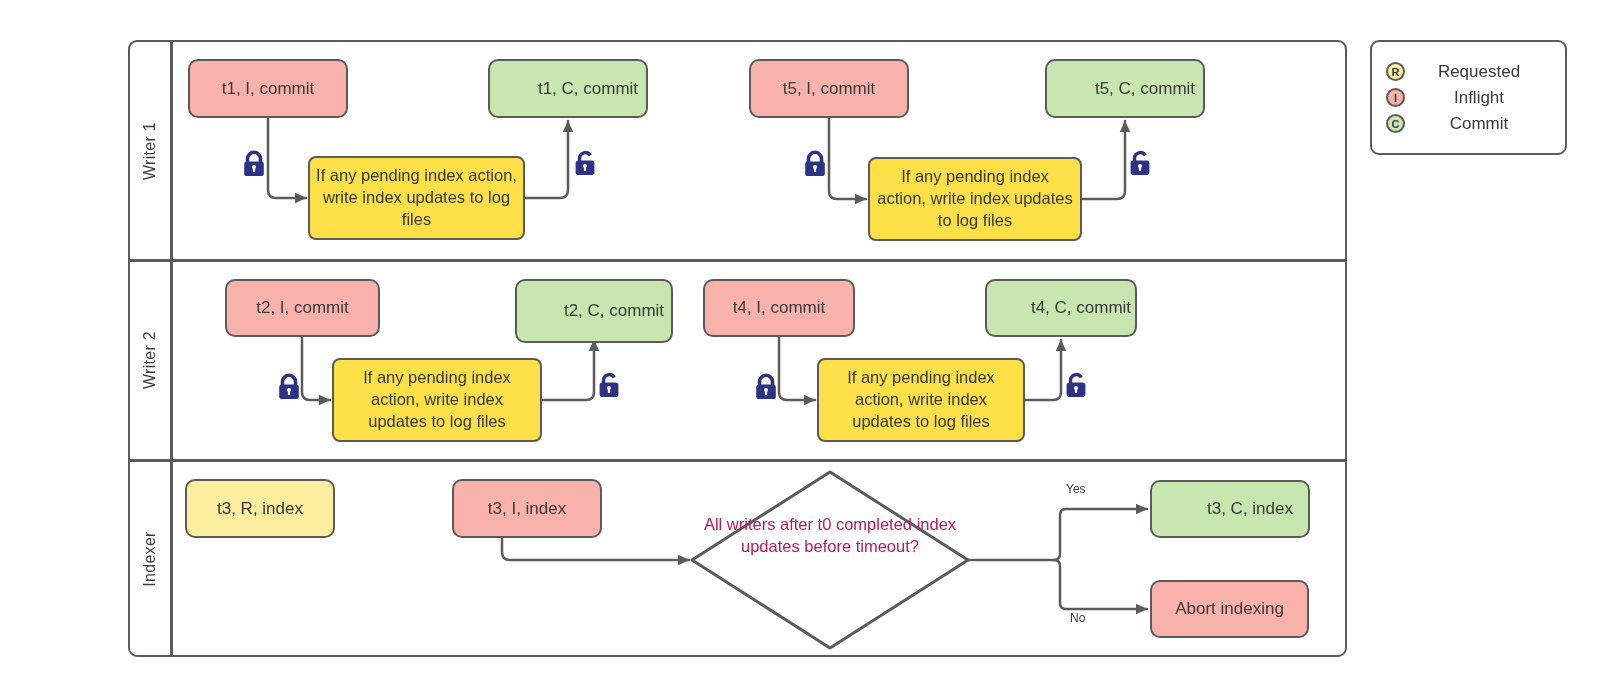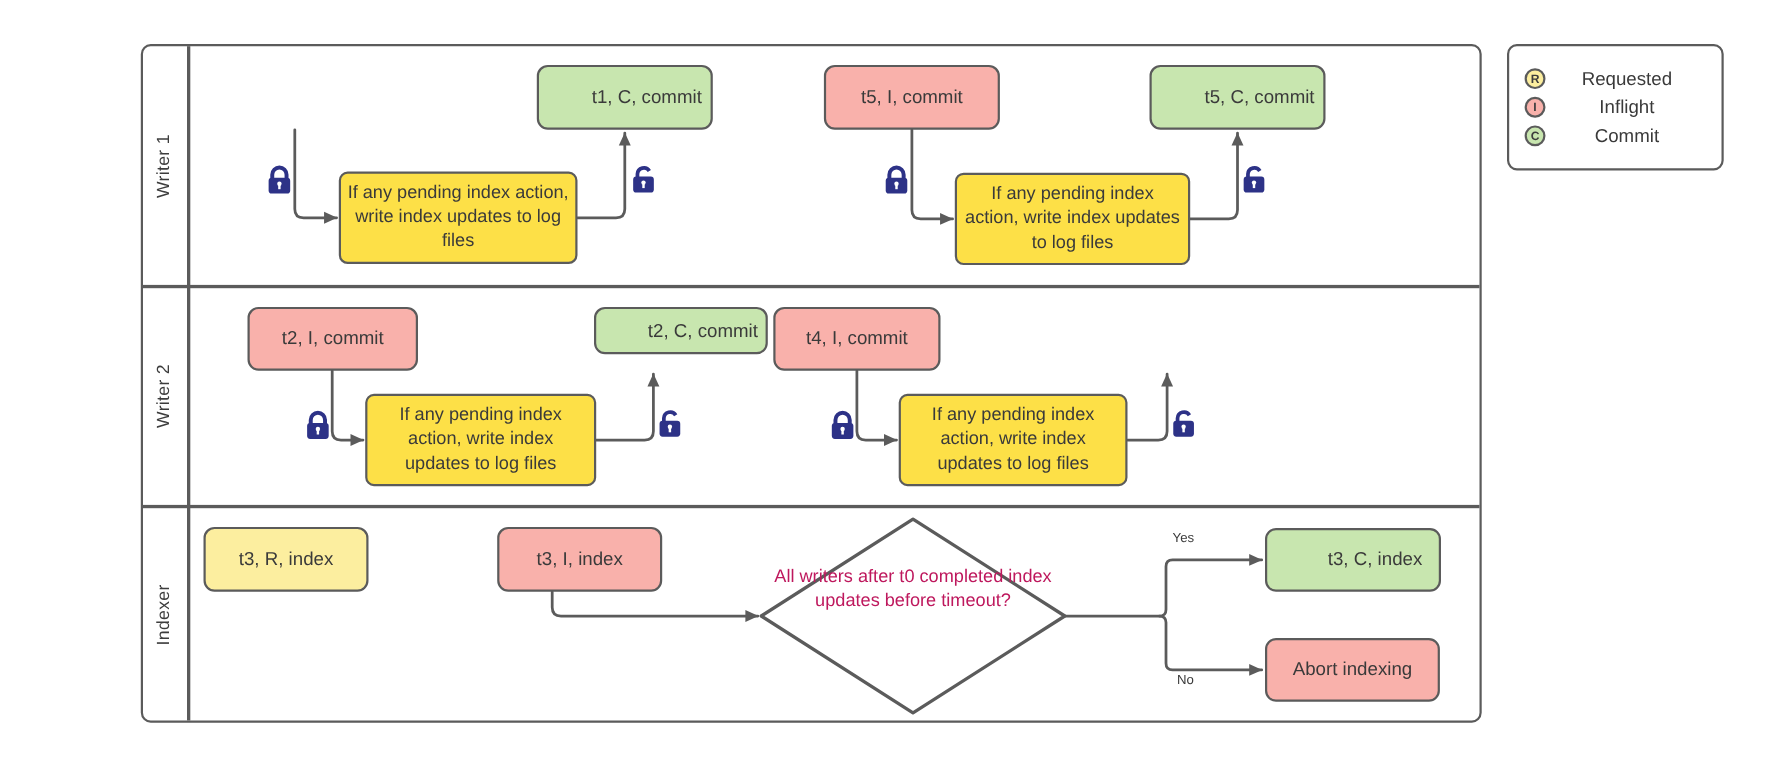--- a/index.html
+++ b/index.html
@@ -109,31 +109,33 @@
     <use href="#lock-closed" x="242" y="150" width="24" height="28"></use>
     <use href="#lock-open" x="573" y="149" width="24" height="28"></use>
     <use href="#lock-closed" x="803" y="150" width="24" height="28"></use>
     <use href="#lock-open" x="1128" y="149" width="24" height="28"></use>
     <use href="#lock-closed" x="277" y="373" width="24" height="28"></use>
     <use href="#lock-open" x="597" y="371" width="24" height="28"></use>
     <use href="#lock-closed" x="754" y="373" width="24" height="28"></use>
     <use href="#lock-open" x="1064" y="371" width="24" height="28"></use>
   </svg>
 
+  <div class="node fill-inflight" style="left:188px;top:59px;width:160px;height:59px;">t1, I, commit</div>
   <div class="proc" style="left:308px;top:156px;width:217px;height:84px;">If any pending index action, write index updates to log files</div>
   <div class="node fill-commit" style="left:488px;top:59px;width:160px;height:59px;">t1, C, commit</div>
   <div class="node fill-inflight" style="left:749px;top:59px;width:160px;height:59px;">t5, I, commit</div>
   <div class="proc" style="left:868px;top:157px;width:214px;height:84px;">If any pending index action, write index updates to log files</div>
   <div class="node fill-commit" style="left:1045px;top:59px;width:160px;height:59px;">t5, C, commit</div>
 
   <div class="node fill-inflight" style="left:225px;top:279px;width:155px;height:58px;">t2, I, commit</div>
   <div class="proc" style="left:332px;top:358px;width:210px;height:84px;">If any pending index action, write index updates to log files</div>
-  <div class="node fill-commit" style="left:540px;top:279px;width:158px;height:43px;">t2, C, commit</div>
+  <div class="node fill-commit" style="left:515px;top:279px;width:158px;height:64px;">t2, C, commit</div>
   <div class="node fill-inflight" style="left:703px;top:279px;width:152px;height:58px;">t4, I, commit</div>
   <div class="proc" style="left:817px;top:358px;width:208px;height:84px;">If any pending index action, write index updates to log files</div>
+  <div class="node fill-commit" style="left:985px;top:279px;width:152px;height:58px;">t4, C, commit</div>
 
   <div class="node fill-requested" style="left:185px;top:479px;width:150px;height:59px;">t3, R, index</div>
   <div class="node fill-inflight" style="left:452px;top:479px;width:150px;height:59px;">t3, I, index</div>
   <div class="decision-text">All writers after t0 completed index updates before timeout?</div>
   <div class="branch-label" style="left:1066px;top:482px;">Yes</div>
   <div class="branch-label" style="left:1070px;top:611px;">No</div>
   <div class="node fill-commit" style="left:1150px;top:480px;width:160px;height:58px;">t3, C, index</div>
   <div class="node fill-inflight" style="left:1150px;top:580px;width:159px;height:58px;">Abort indexing</div>
 
   <div class="legend">

